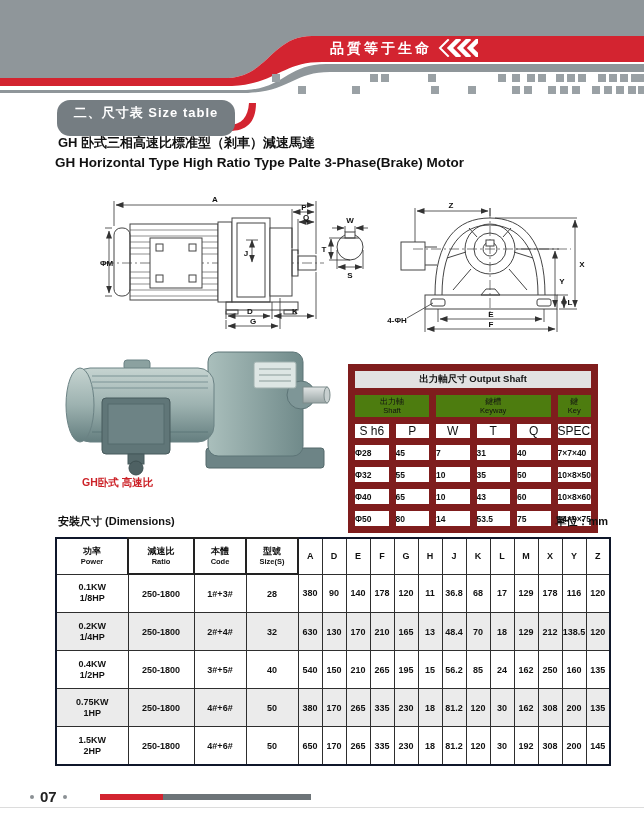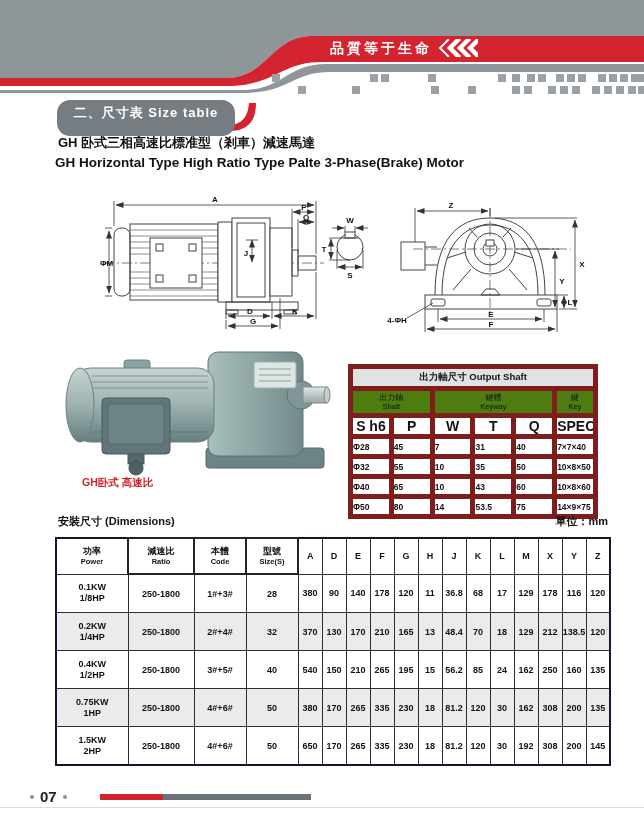--- a/index.html
+++ b/index.html
@@ -23,24 +23,24 @@
 
   
   .ldraw{position:absolute;}
   .ldraw text{font-family:"Liberation Sans",sans-serif;font-size:8px;font-weight:bold;fill:#111;}
 
   .photo-caption{position:absolute;left:82px;top:476px;color:#cc2127;font-size:10.5px;font-weight:bold;}
 
   
   table{border-collapse:collapse;}
   .ost{position:absolute;left:348px;top:364px;width:250px;table-layout:fixed;border:2px solid #222;}
-  .ost th,.ost td{border:5px solid #7f1d1d;padding:0;overflow:hidden;}
+  .ost th,.ost td{border:7px solid #7f1d1d;padding:0;overflow:hidden;}
   .ost .title-row th{background:#e2e2e2;font-size:9.5px;font-weight:bold;height:17px;}
   .ost .ost-group{background:#4d7c0f;height:22px;font-size:8px;font-weight:normal;}
-  .ost .ost-col{height:13px;font-size:14px;font-weight:bold;background:#fff;}
+  .ost .ost-col{height:13px;font-size:12px;font-weight:normal;background:#fff;}
   .ost tbody td{height:15px;font-weight:bold;font-size:8.5px;margin-left:19px;}
   .zh,.en,.l1,.l2{display:block;line-height:1.2;}
   .en{font-size:7.5px;}
 
   .dims-label{position:absolute;left:58px;top:514px;font-size:11px;font-weight:bold;}
   .unit-label{position:absolute;right:36px;top:514px;font-size:11px;font-weight:bold;}
 
   .dims{position:absolute;left:55px;top:537px;width:554px;table-layout:fixed;border:2px solid #0f172a;}
   .dims th,.dims td{border:1px solid #2e2e2e;text-align:center;padding:0;font-size:9px;overflow:hidden;}
   .dims thead th{height:34px;font-weight:bold;background:#fff;}
@@ -433,21 +433,21 @@
           <td>120</td>
         </tr>
         <tr class="alt">
           <td class="power">
             <span class="l1">0.2KW</span>
             <span class="l2">1/4HP</span>
           </td>
           <td>250-1800</td>
           <td>2#+4#</td>
           <td>32</td>
-          <td>370</td>
+          <td>630</td>
           <td>130</td>
           <td>170</td>
           <td>210</td>
           <td>165</td>
           <td>13</td>
           <td>48.4</td>
           <td>70</td>
           <td>18</td>
           <td>129</td>
           <td>212</td>

